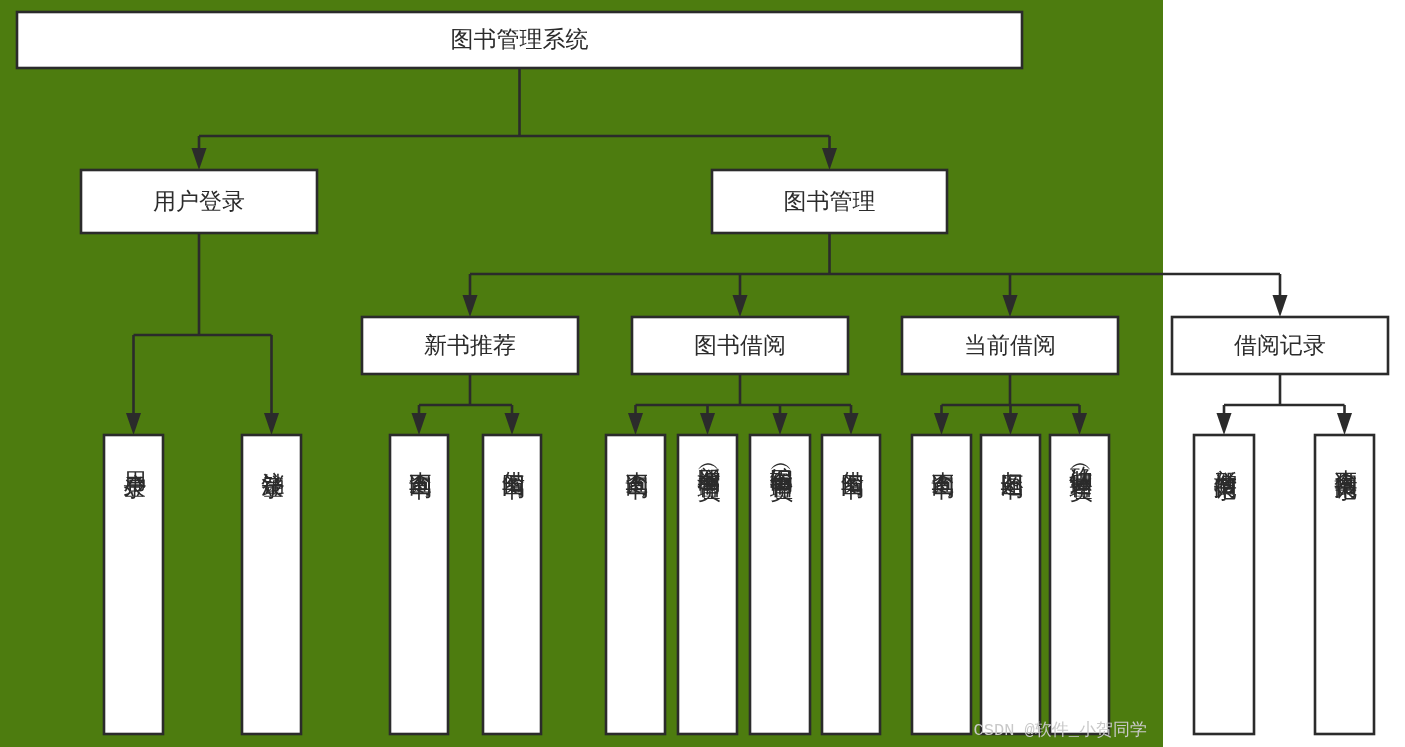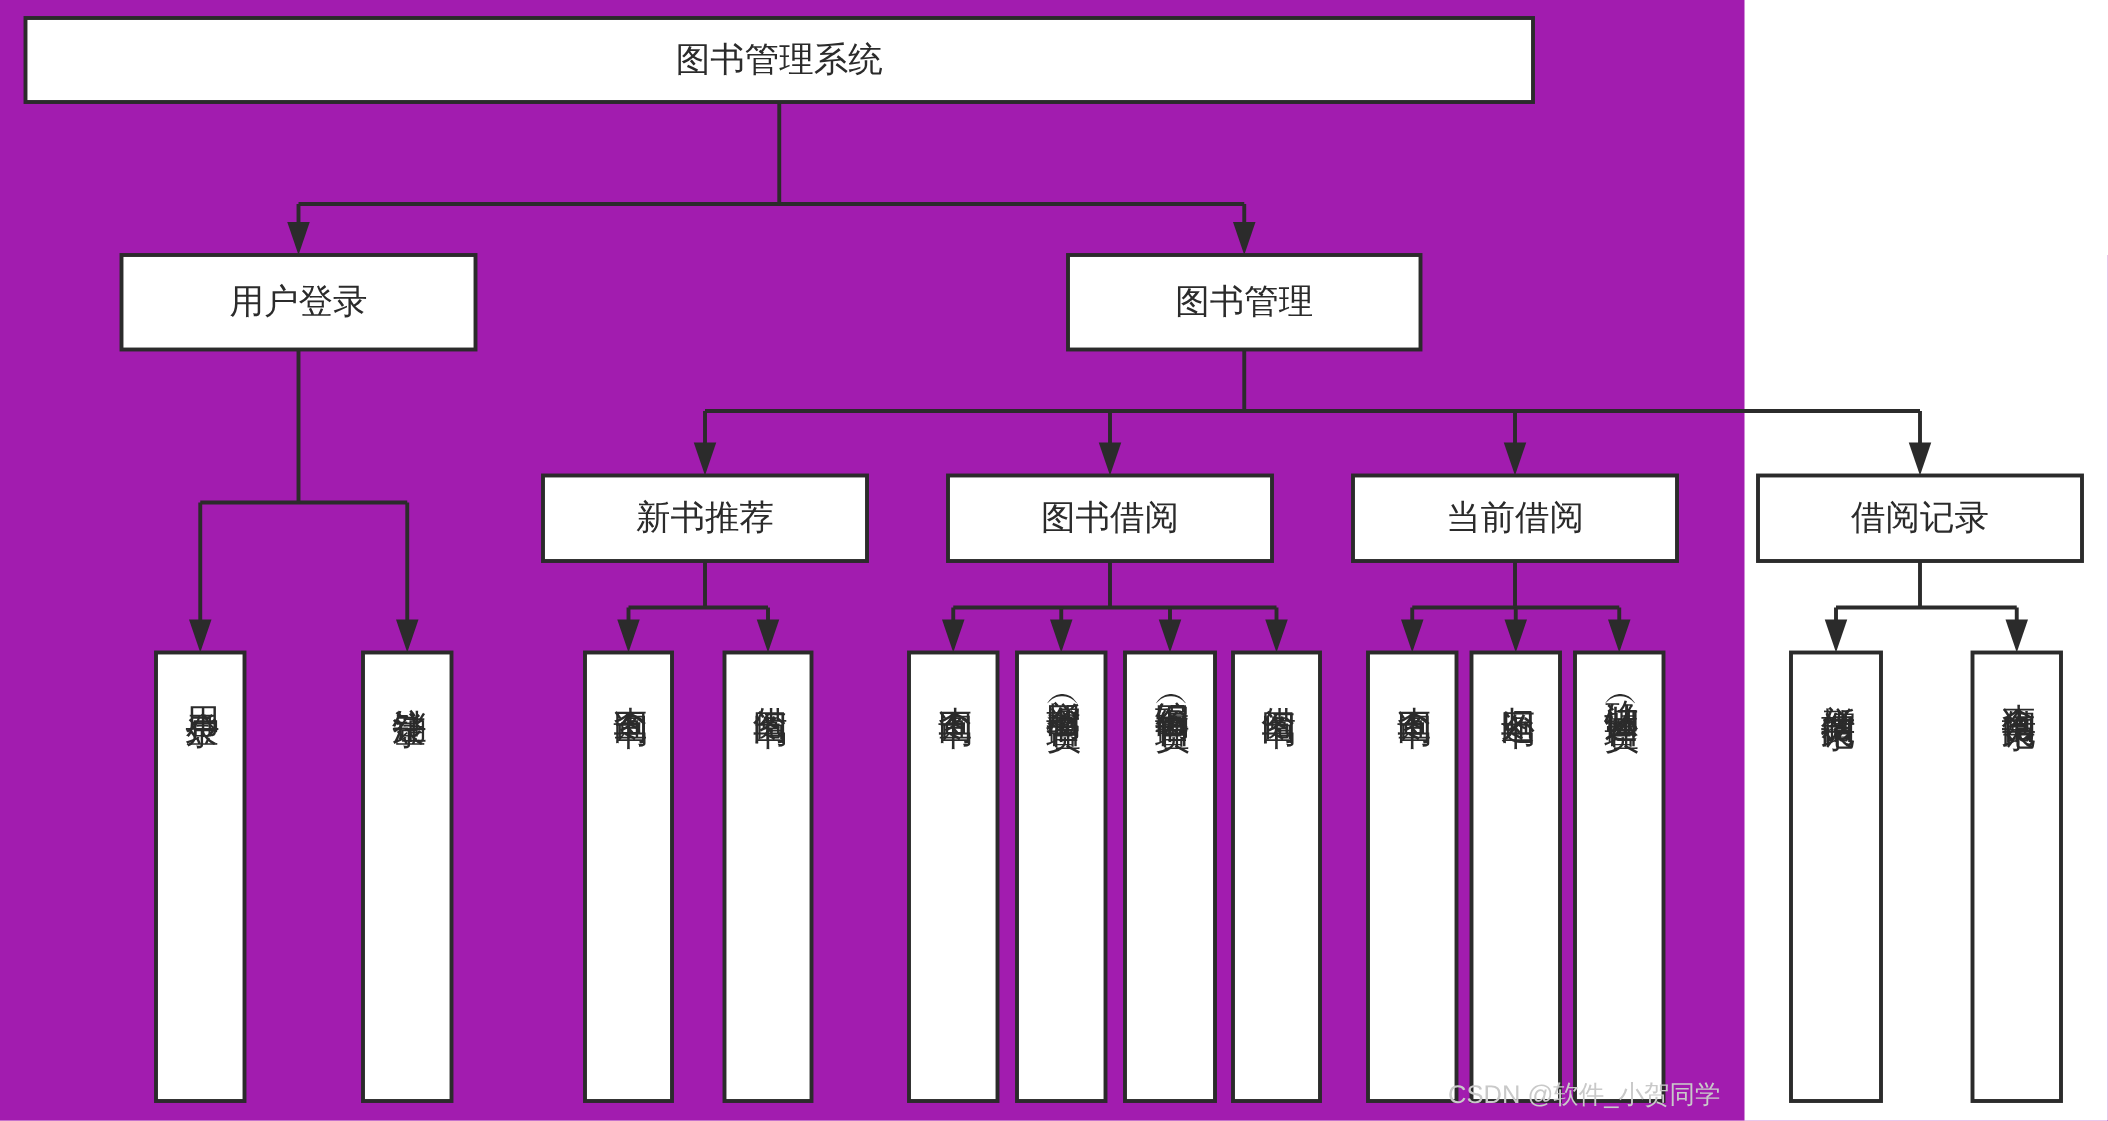--- a/index.html
+++ b/index.html
@@ -10,21 +10,21 @@
   body {
     width: 1405px;
     height: 747px;
     font-family: "Liberation Sans", "DejaVu Sans", sans-serif;
     overflow: hidden;
   }
   #stage {
     position: relative;
     width: 1163px;
     height: 747px;
-    background: #a21caf;
+    background: #4d7c0f;
   }
   svg#diagram {
     position: absolute;
     left: 0;
     top: 0;
     width: 1405px;
     height: 747px;
     display: block;
   }
   .node-rect {
@@ -53,21 +53,21 @@
   .link-arrow {
     fill: #2b2b2b;
     stroke: none;
   }
   .watermark {
     position: absolute;
     right: 16px;
     bottom: 6px;
     color: #c9c9c9;
     font-size: 17px;
-    font-family: Liberation Sans, sans-serif;
+    font-family: Liberation Mono, monospace;
     white-space: nowrap;
     user-select: none;
   }
 </style>
 </head>
 <body>
 
 <div id="stage">
   <svg id="diagram" viewBox="0 0 1405 747">
     <g id="links-layer">

